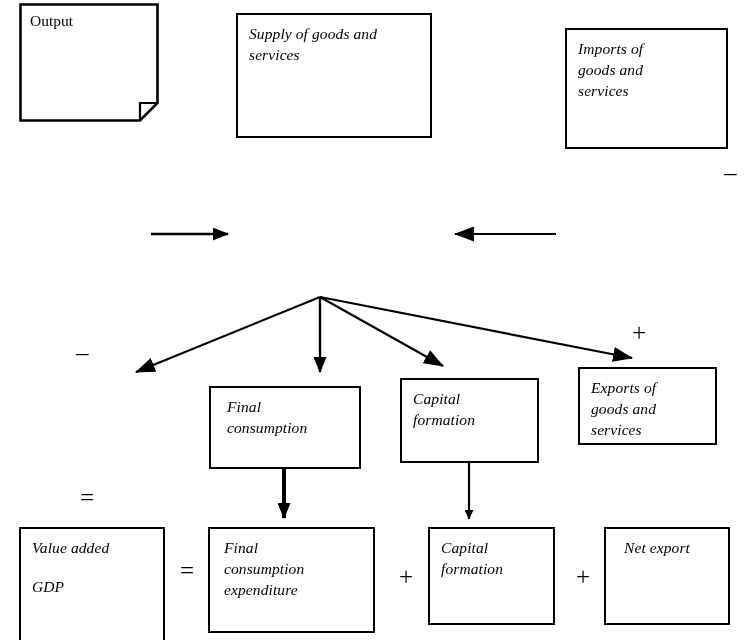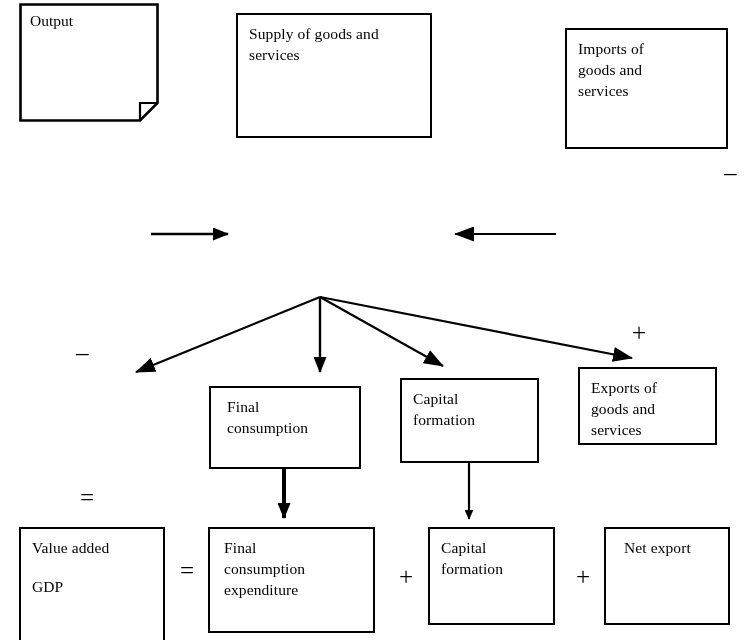--- a/index.html
+++ b/index.html
@@ -20,20 +20,21 @@
     position: absolute;
     box-sizing: border-box;
     border: 2px solid #000000;
     background: #ffffff;
     padding: 9px 11px 6px 11px;
     font-size: 15.5px;
     line-height: 1.35;
     font-weight: 400;
     letter-spacing: 0.1px;
     white-space: pre-line;
+    font-style: italic;
   }
   .doc-node {
     position: absolute;
     box-sizing: border-box;
     background: #ffffff;
     font-size: 15.5px;
     line-height: 1.35;
   }
   .doc-node .doc-label {
     position: absolute;

